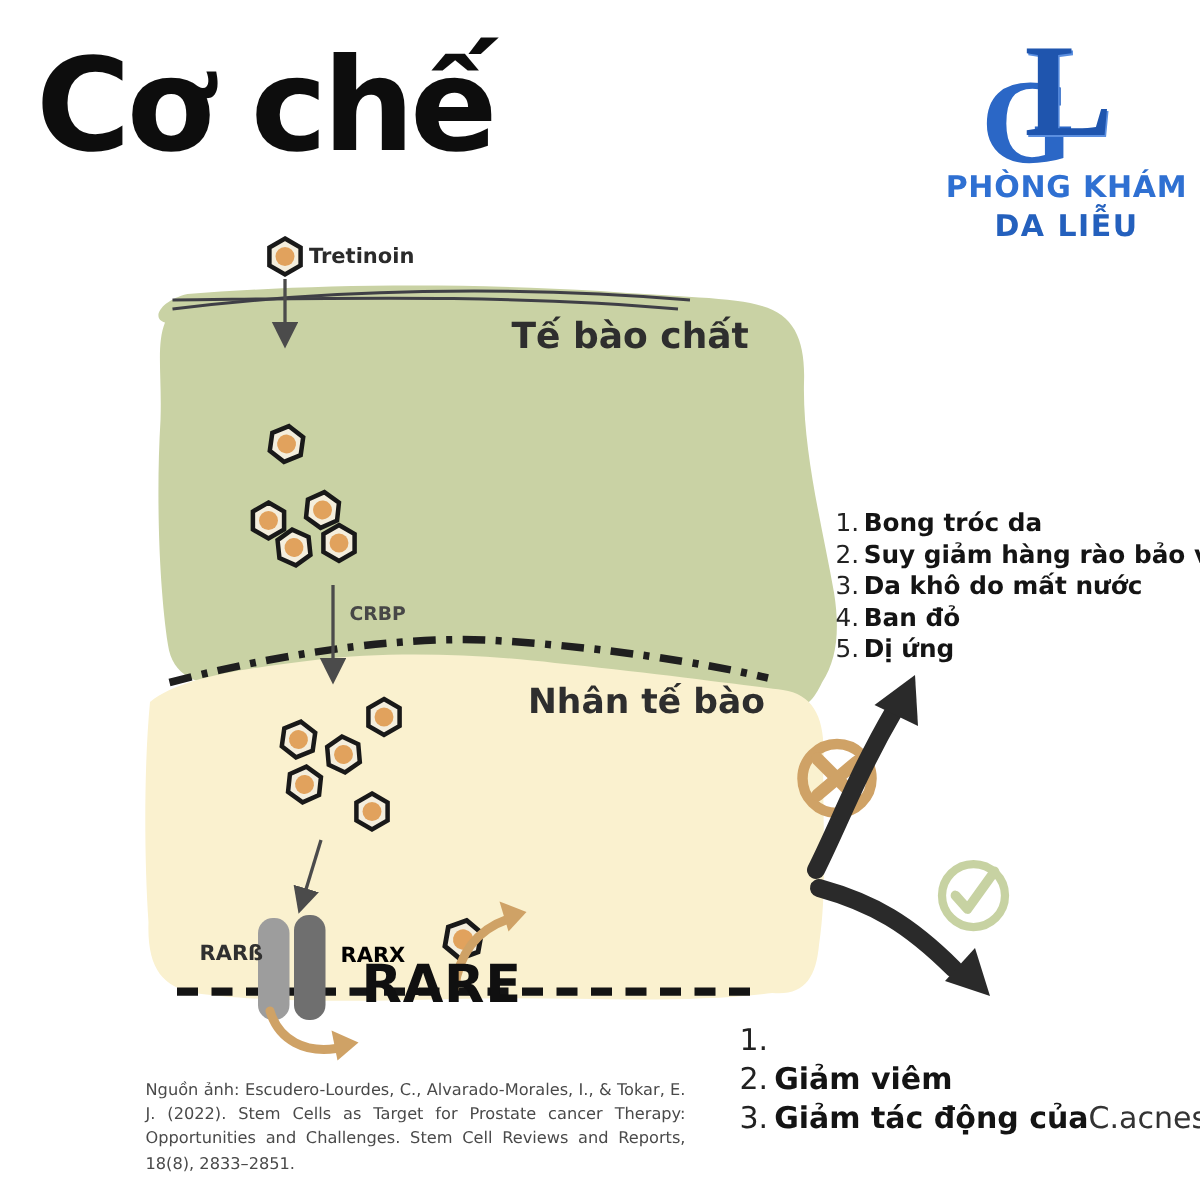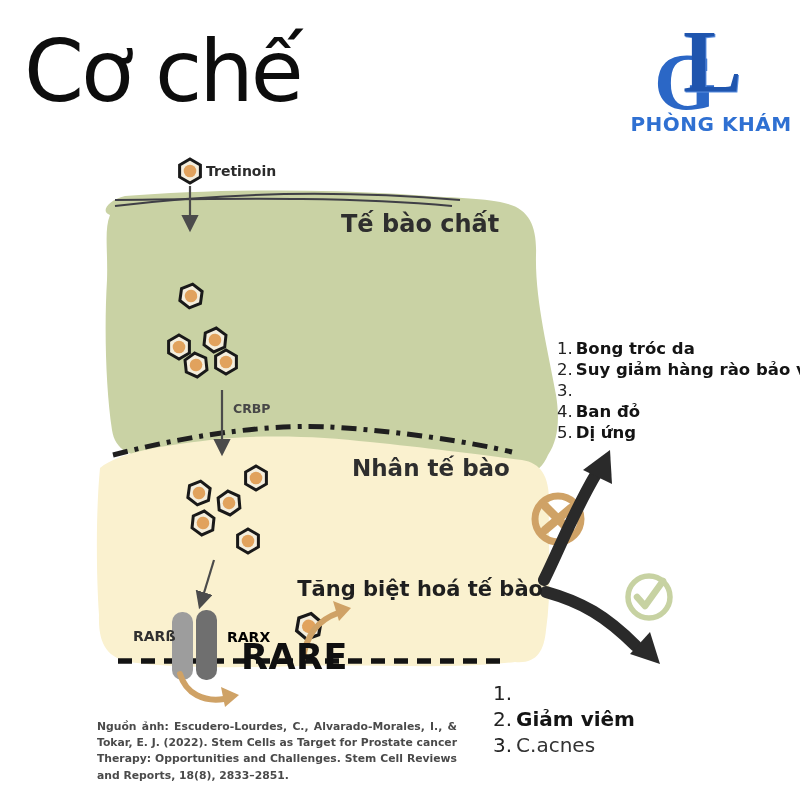--- a/index.html
+++ b/index.html
@@ -1,20 +1,20 @@
 <!DOCTYPE html>
 <html><head>
 <meta charset="utf-8">
 <style>
   html,body{margin:0;padding:0;background:#ffffff;}
   body{width:800px;height:800px;position:relative;overflow:hidden;
        font-family:"DejaVu Sans","Liberation Sans",sans-serif;color:#1a1a1a;}
   .abs{position:absolute;}
   
-  .page-title{left:24px;top:28px;font-size:86px;font-weight:400;letter-spacing:-3px;color:#0d0d0d;line-height:1;}
+  .page-title{left:24px;top:28px;font-size:86px;font-weight:700;letter-spacing:-3px;color:#0d0d0d;line-height:1;}
   .logo{left:628px;top:16px;width:166px;height:150px;}
   .logo .mono-g{position:absolute;left:26px;top:26px;font-family:"Liberation Serif","DejaVu Serif",serif;
       font-size:80px;font-weight:700;color:#2b67c6;line-height:1;}
   .logo .mono-l{position:absolute;left:55px;top:2px;font-family:"Liberation Serif","DejaVu Serif",serif;
       font-size:88px;font-weight:700;color:#1f55ae;line-height:1;text-shadow:1px 1px 0 #5b8fe0;}
   .logo .line1{position:absolute;left:0;top:96px;width:166px;text-align:center;
       font-size:20px;font-weight:800;color:#2f70d2;letter-spacing:.5px;}
   .logo .line2{position:absolute;left:0;top:122px;width:166px;text-align:center;
       font-size:20px;font-weight:800;color:#2460bd;letter-spacing:1px;}
   
@@ -34,21 +34,21 @@
   .se-list .row{display:flex;line-height:21px;font-size:16.5px;white-space:nowrap;}
   .se-list .num{font-weight:400;margin-right:3px;color:#222;}
   .se-list .txt{font-weight:700;color:#141414;}
   .bn-list{left:493px;top:680px;}
   .bn-list .row{display:flex;line-height:26px;font-size:20px;white-space:nowrap;}
   .bn-list .num{font-weight:400;margin-right:4px;color:#222;}
   .bn-list .txt{font-weight:800;color:#141414;}
   .bn-list .sfx{font-weight:400;color:#333;}
   
   .citation{left:97px;top:719px;width:360px;font-size:10.8px;line-height:1.5;
-      text-align:justify;color:#4a4a4a;font-weight:700;}
+      text-align:justify;color:#4a4a4a;font-weight:400;}
   
   svg.layer{position:absolute;left:0;top:0;}
   .hex-shell{fill:#f4eedd;stroke:#191919;stroke-width:3;}
   .hex-core{fill:#e1a25d;}
 </style>
 </head>
 <body>
 
 <svg class="layer" width="800" height="800" viewBox="0 0 800 800">
   <defs>
@@ -123,45 +123,46 @@
   <path fill="none" stroke="#2a2a2a" stroke-width="12" stroke-linecap="round" d="M546,592 C582,602 606,616 636,646"></path>
   <polygon fill="#2a2a2a" points="660,664 630,654 650,632"></polygon>
 </svg>
 
 <div class="abs page-title">Cơ chế</div>
 
 <div class="abs logo">
   <span class="mono-g">G</span>
   <span class="mono-l">L</span>
   <div class="line1">PHÒNG KHÁM</div>
+  <div class="line2">DA LIỄU</div>
 </div>
 
 <div class="abs lbl tretinoin-lbl">Tretinoin</div>
 <div class="abs lbl cyto-lbl">Tế bào chất</div>
 <div class="abs lbl crbp-lbl">CRBP</div>
 <div class="abs lbl nuc-lbl">Nhân tế bào</div>
 <div class="abs lbl rarb-lbl">RARß</div>
 <div class="abs lbl rarx-lbl">RARX</div>
 <div class="abs lbl rare-lbl">RARE</div>
 
 <div class="abs outcome">
-  <div class="l2 lbl">Tăng biệt hoá tế bào</div>
 </div>
 
 <div class="abs se-list">
   <div class="row">
     <span class="num">1.</span>
     <span class="txt">Bong tróc da</span>
   </div>
   <div class="row">
     <span class="num">2.</span>
     <span class="txt">Suy giảm hàng rào bảo vệ da</span>
   </div>
   <div class="row">
     <span class="num">3.</span>
+    <span class="txt">Da khô do mất nước</span>
   </div>
   <div class="row">
     <span class="num">4.</span>
     <span class="txt">Ban đỏ</span>
   </div>
   <div class="row">
     <span class="num">5.</span>
     <span class="txt">Dị ứng</span>
   </div>
 </div>
@@ -171,17 +172,18 @@
     <span class="num">1.</span>
     <span class="sfx"></span>
   </div>
   <div class="row">
     <span class="num">2.</span>
     <span class="txt">Giảm viêm</span>
     <span class="sfx"></span>
   </div>
   <div class="row">
     <span class="num">3.</span>
+    <span class="txt">Giảm tác động của </span>
     <span class="sfx">C.acnes</span>
   </div>
 </div>
 
 <div class="abs citation">Nguồn ảnh: Escudero-Lourdes, C., Alvarado-Morales, I., &amp; Tokar, E. J. (2022). Stem Cells as Target for Prostate cancer Therapy: Opportunities and Challenges. Stem Cell Reviews and Reports, 18(8), 2833–2851.</div>
 
 </body></html>

